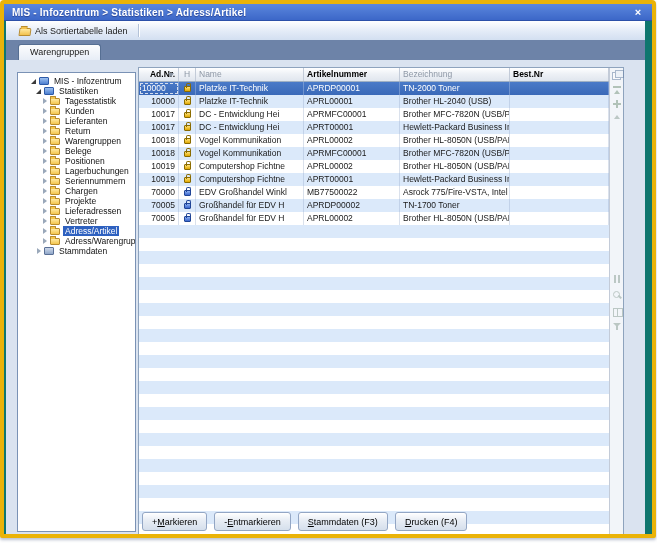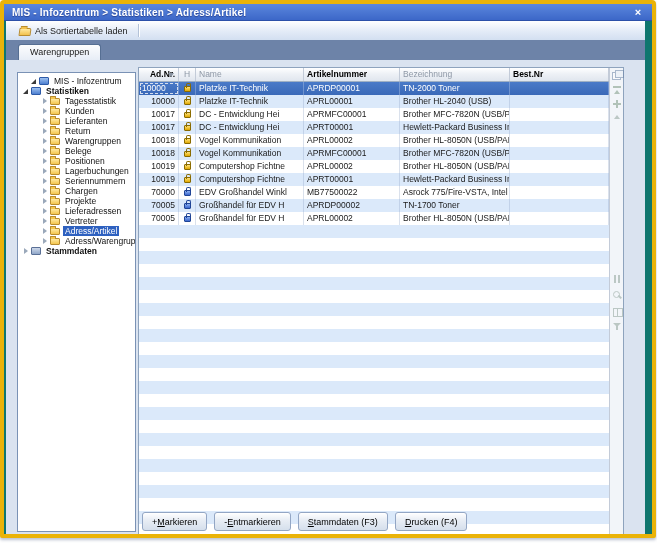--- a/index.html
+++ b/index.html
@@ -54,21 +54,21 @@
 
   
   .content { position:absolute; left:2px; right:7px; top:56px; height:476px;
              background:#dae3f0; }
 
   
   .tree-panel { position:absolute; left:11px; top:12px; width:119px; height:460px;
                 background:#fff; border:1px solid #7a92b5; overflow:hidden; padding-top:3px; }
   .tree-item { display:flex; align-items:center; height:10px; font-size:8.5px;
                color:#111; white-space:nowrap; cursor:default; }
-  .lvl0 { padding-left:12px; } .lvl1 { padding-left:4px;font-weight:bold; } .lvl2 { padding-left:23px; }
+  .lvl0 { padding-left:12px; } .lvl1 { padding-left:17px; } .lvl2 { padding-left:23px; }
   .exp { position:relative; width:8px; height:8px; flex:0 0 8px; }
   .exp.open::before { content:''; position:absolute; left:1px; top:2px;
         border-left:5px solid transparent; border-bottom:5px solid #3a3a3a; }
   .exp.closed::before { content:''; position:absolute; left:2px; top:1px;
         border-top:3px solid transparent; border-bottom:3px solid transparent;
         border-left:4px solid #9aa8ba; }
   .ti { position:relative; width:10px; height:8px; flex:0 0 10px; margin:0 3px 0 1px; }
   .ti.folder { background:linear-gradient(#ffe9a0,#f4c64e); border:1px solid #b98c2e;
                border-radius:1px; height:7px; margin-top:1px; }
   .ti.folder::before { content:''; position:absolute; top:-3px; left:-1px; width:4px;

